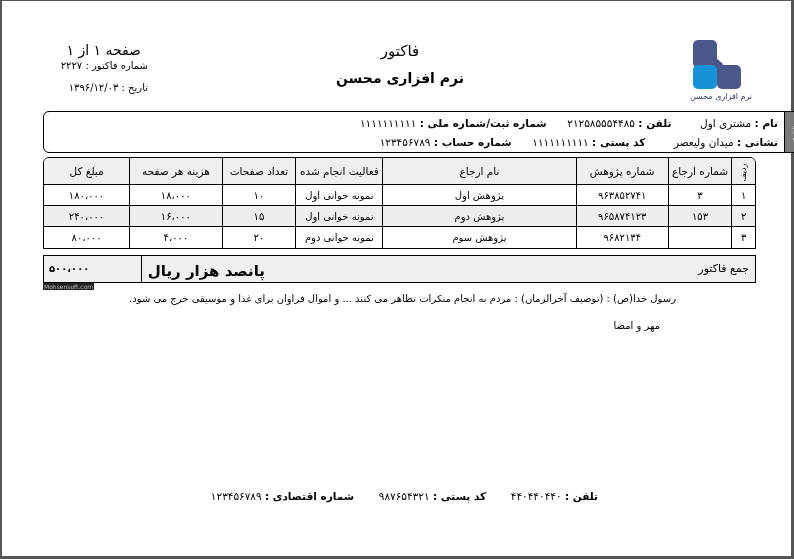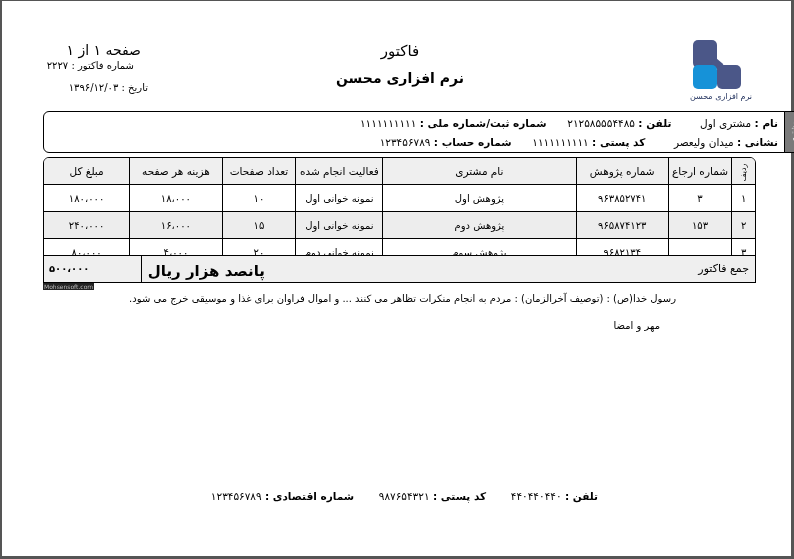--- a/index.html
+++ b/index.html
@@ -8,21 +8,21 @@
 
     .page-frame {
       position: absolute; left: 0; top: 0; width: 794px; height: 559px;
       border-left: 2px solid #555; border-top: 1px solid #555;
       border-right: 3px solid #555; border-bottom: 3px solid #555;
     }
 
     
     .meta { position: absolute; left: 44px; top: 40px; direction: rtl; text-align: right; width: 110px; }
     .meta .page-no { font-size: 14px; position: absolute; right: 13px; top: 2px; white-space: nowrap; }
-    .meta .inv-no { font-size: 10px; position: absolute; right: 20px; top: 20px; white-space: nowrap; }
+    .meta .inv-no { font-size: 10px; position: absolute; right: 6px; top: 20px; white-space: nowrap; }
     .meta .inv-date { font-size: 10px; position: absolute; right: 6px; top: 42px; white-space: nowrap; }
 
     
     .title-block { position: absolute; left: 300px; top: 42px; width: 200px; text-align: center; direction: rtl; }
     .title-block .doc-type { font-size: 15px; }
     .title-block .company { font-size: 14px; font-weight: bold; margin-top: 10px; }
 
     
     .logo { position: absolute; left: 690px; top: 40px; width: 72px; height: 66px; }
     .logo .sq { position: absolute; border-radius: 5px; }
@@ -54,21 +54,21 @@
 
     
     .items-table {
       position: absolute; left: 43px; top: 157px; width: 713px;
       border-collapse: separate; border-spacing: 0; direction: rtl;
       border: 1px solid #000; border-radius: 6px 6px 0 0; overflow: hidden;
       font-size: 10px;
     }
     .items-table th, .items-table td {
       border-left: 1px solid #000; border-bottom: 1px solid #000;
-      text-align: center; font-weight: normal; height: 27px; padding: 0 2px;
+      text-align: center; font-weight: normal; height: 21px; padding: 0 2px;
       white-space: nowrap;
     }
     .items-table tr > *:last-child { border-left: none; }
     .items-table tbody tr:last-child td { border-bottom: none; }
     .items-table thead th { background: #efefef; height: 27px; font-size: 10.5px; }
     .items-table tbody tr.shaded td { background: #ededed; }
     .items-table th.rownum-h span { display: inline-block; transform: rotate(-90deg); font-size: 8px; }
     .col-rownum { width: 18px; }
     .col-ref { width: 54px; }
     .col-code { width: 89px; }
@@ -158,21 +158,21 @@
     <span>۱۲۳۴۵۶۷۸۹</span>
   </div>
 </div>
 
 <table class="items-table">
   <thead>
     <tr>
       <th class="col-rownum rownum-h"><span>ردیف</span></th>
       <th class="col-ref">شماره ارجاع</th>
       <th class="col-code">شماره پژوهش</th>
-      <th class="col-name">نام مشتری</th>
+      <th class="col-name">نام ارجاع</th>
       <th class="col-activity">فعالیت انجام شده</th>
       <th class="col-pages">تعداد صفحات</th>
       <th class="col-unit">هزینه هر صفحه</th>
       <th class="col-total">مبلغ کل</th>
     </tr>
   </thead>
   <tbody>
     <tr>
       <td>۱</td>
       <td>۳</td>

